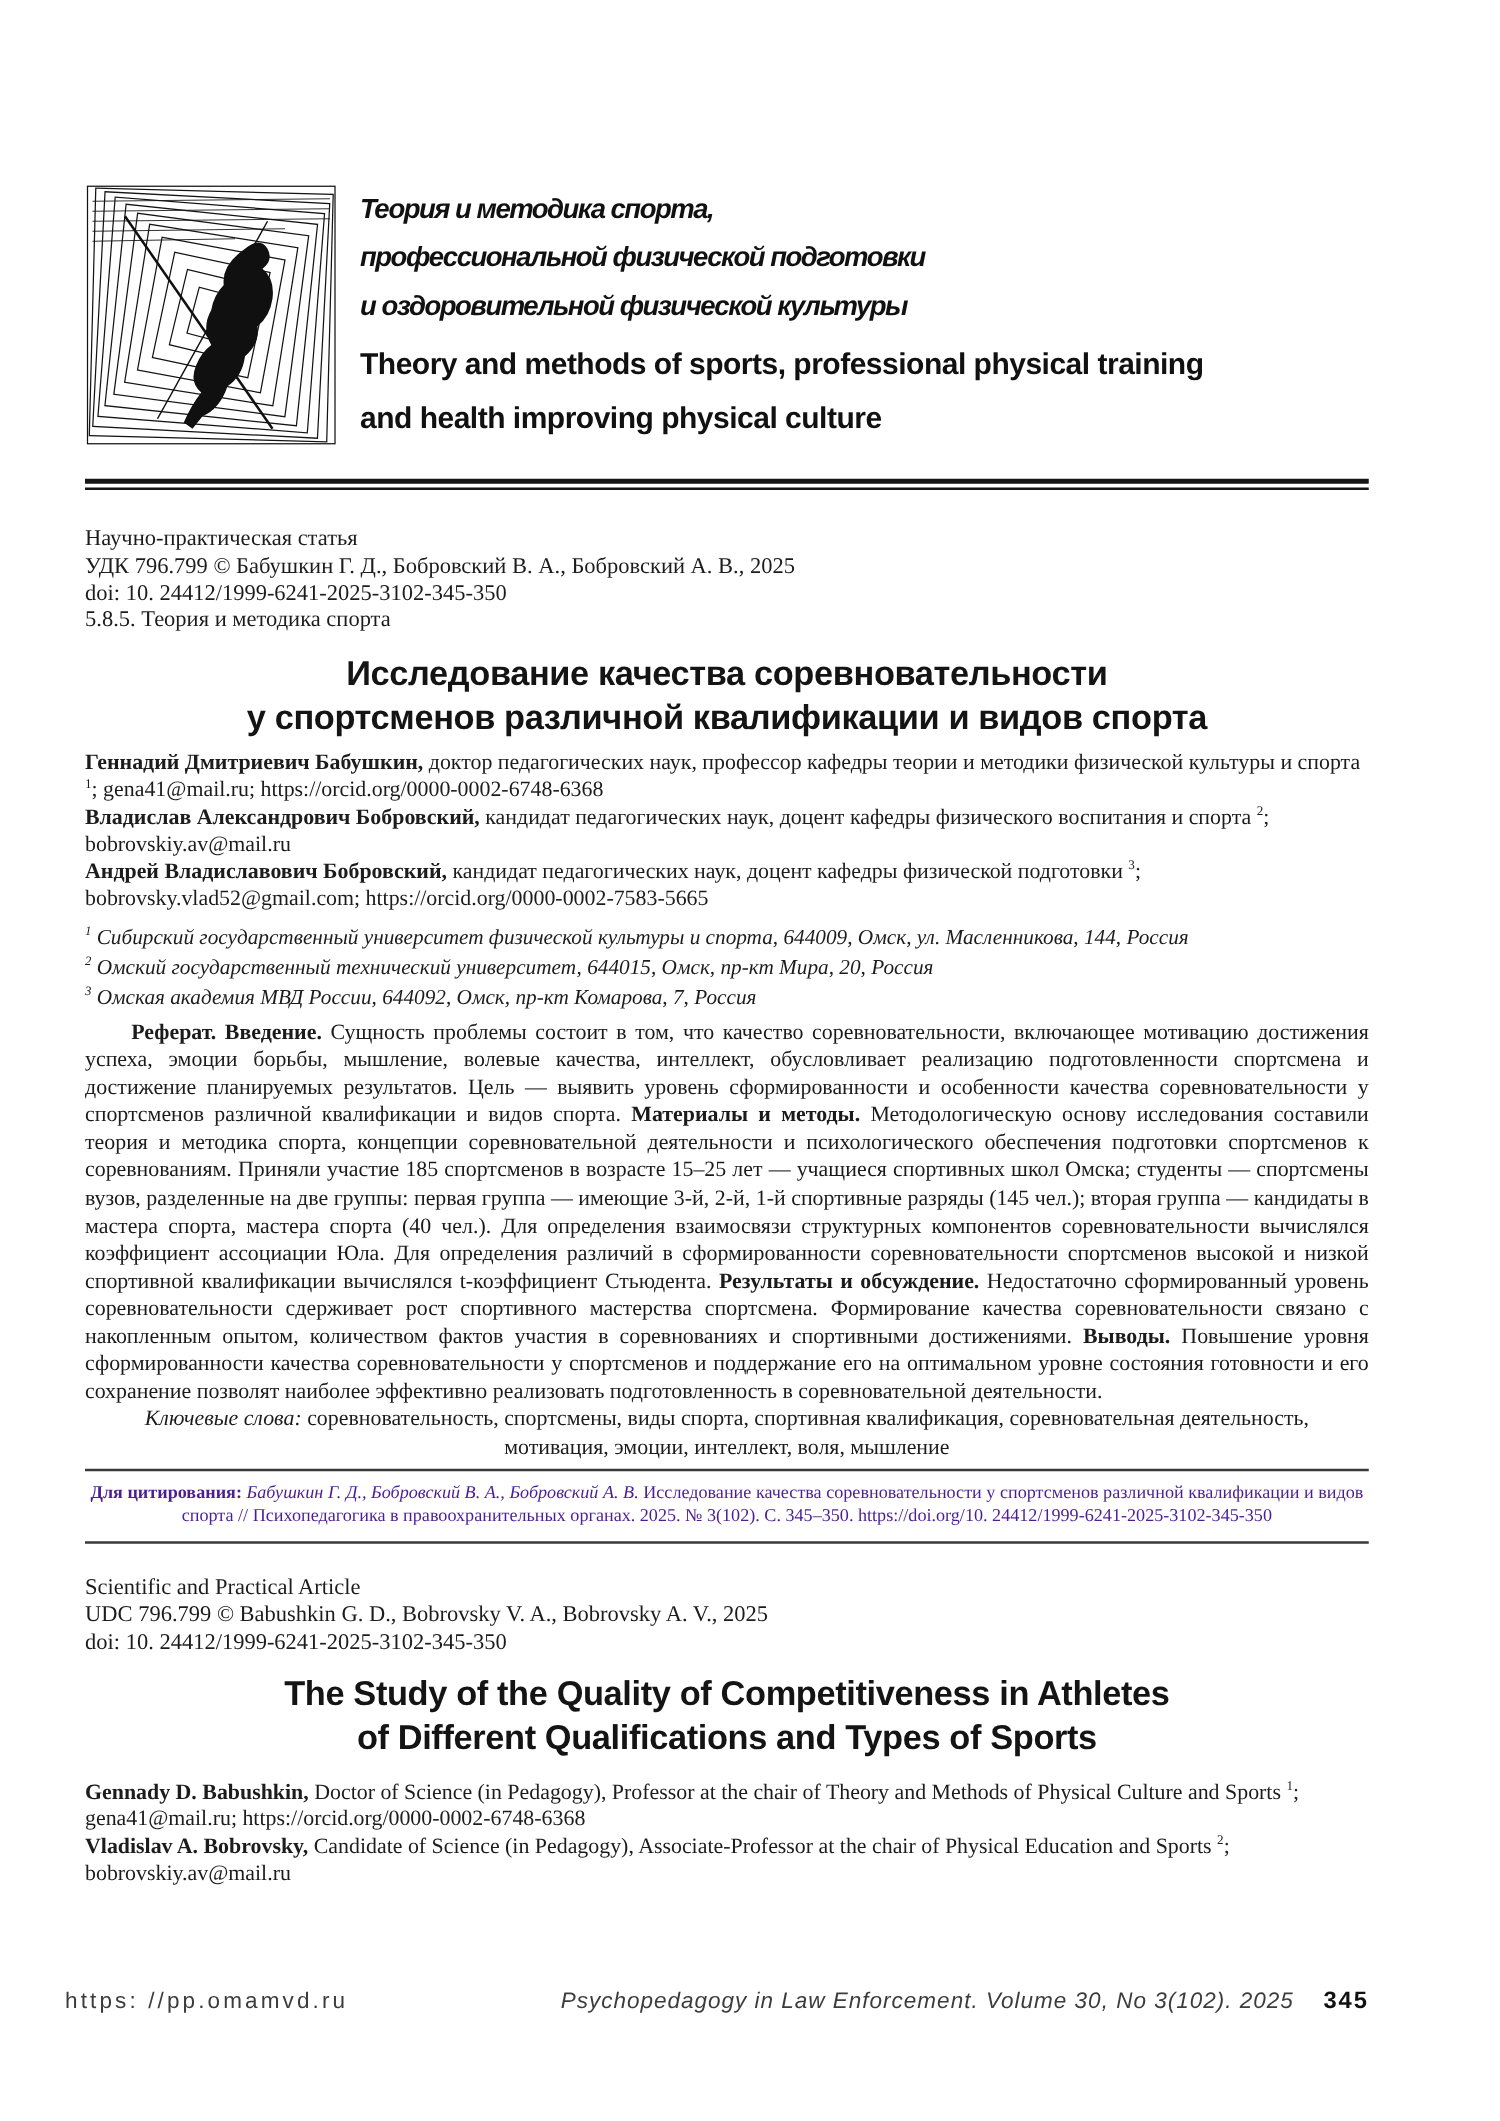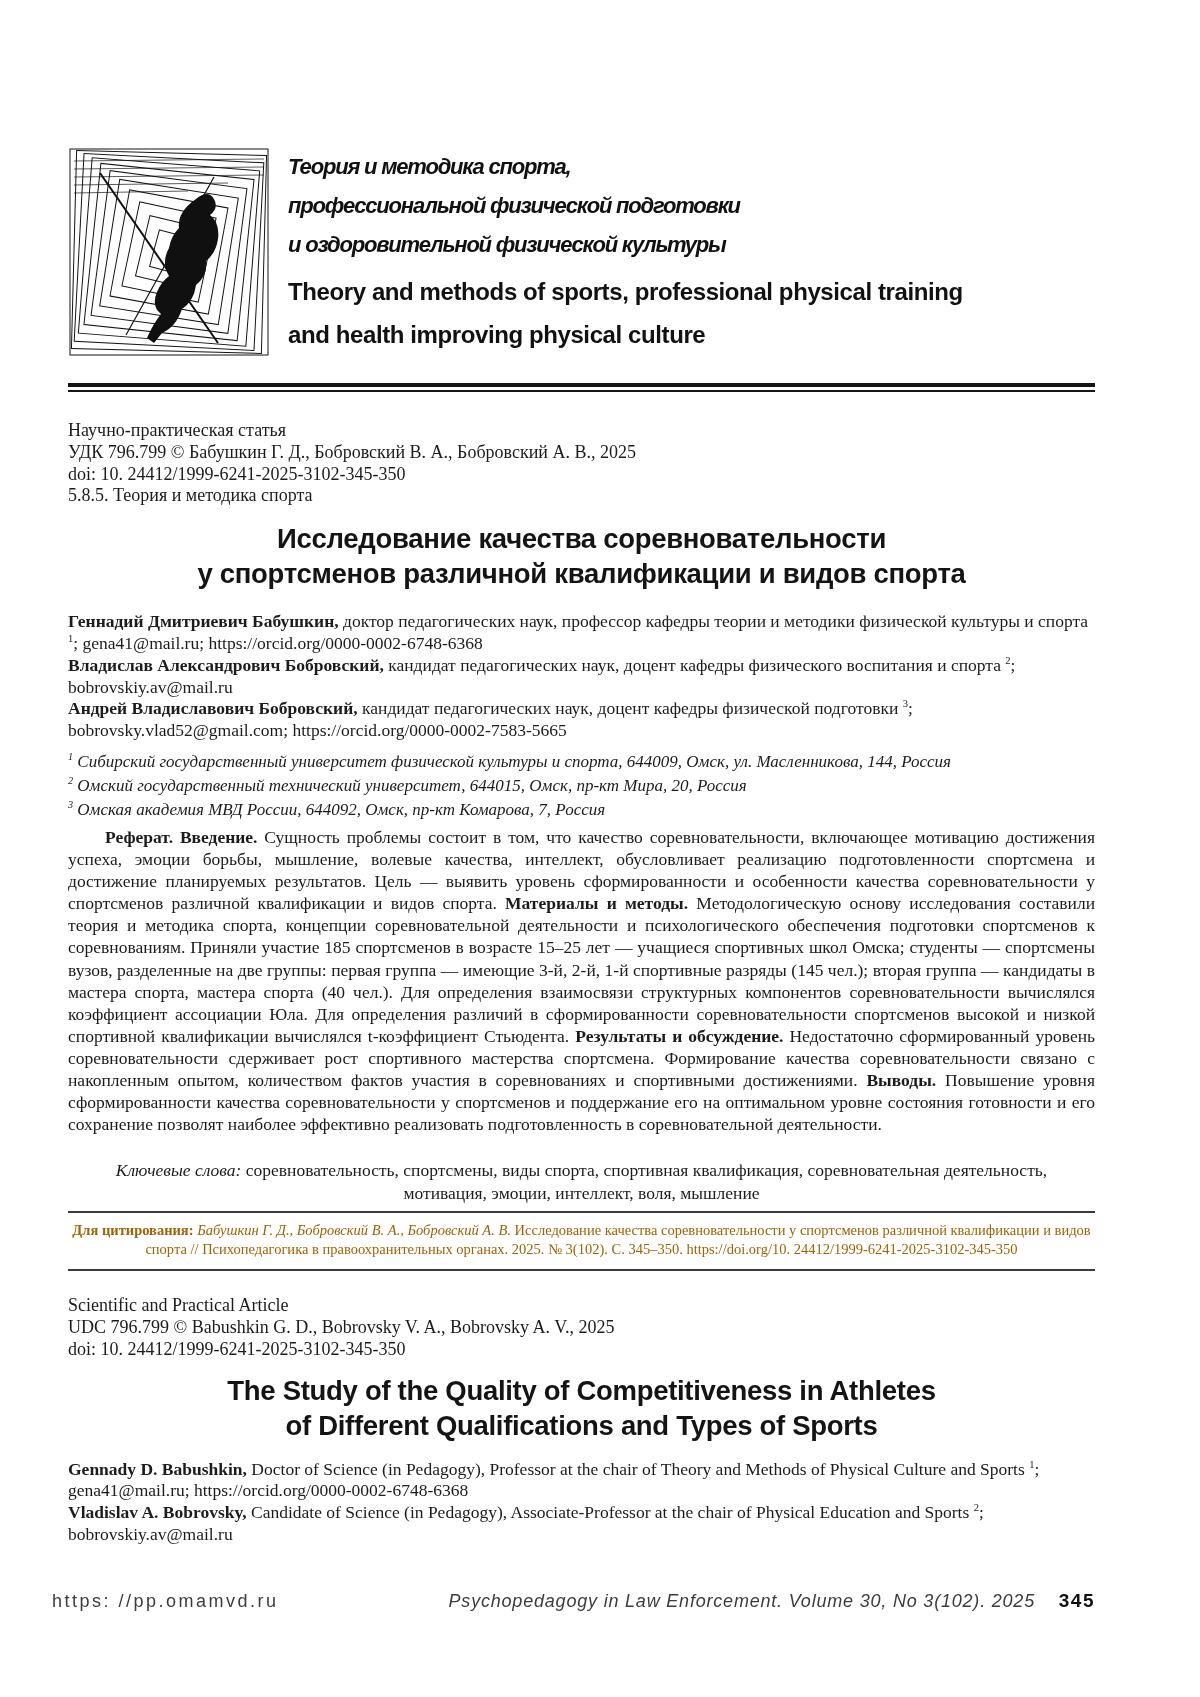--- a/index.html
+++ b/index.html
@@ -43,39 +43,39 @@
   .meta-en{margin-top:24px;}
 
   
   .article-title{
     margin-top:14px;text-align:center;font-weight:700;
     font-size:27.5px;line-height:35px;letter-spacing:-0.3px;color:#141414;
   }
   .article-title.en{margin-top:12px;}
 
   
-  .authors{margin-top:20px;font-size:17.5px;line-height:21.8px;}
+  .authors{margin-top:8px;font-size:17.5px;line-height:21.8px;}
   .authors.en{margin-top:16px;}
   .affils{margin-top:8px;font-size:17px;line-height:24px;}
 
   
   .abstract{
     margin-top:4px;font-size:17.5px;line-height:22.1px;
     text-align:justify;text-indent:37px;color:#1b1b1b;
   }
 
   
-  .keywords{margin-top:24px;text-align:center;font-size:17.5px;line-height:23px;padding:0 30px;}
+  .keywords{margin-top:0;text-align:center;font-size:17.5px;line-height:23px;padding:0 30px;}
 
   
   .citation{
     margin-top:6px;
     border-top:2px solid #3a3a3a;border-bottom:2px solid #3a3a3a;
     padding:8px 4px 10px;
-    font-size:14.5px;line-height:19px;text-align:center;color:#a16207;
+    font-size:14.5px;line-height:19px;text-align:center;color:#4c1d95;
   }
 
   
   .footer{
     position:absolute;left:52px;right:105px;top:1590px;
     display:flex;align-items:baseline;font-size:18px;color:#3c3c3c;
   }
   .footer-site{letter-spacing:2.5px;width:270px;}
   .footer-journal{flex:1;text-align:right;letter-spacing:0.8px;font-style:italic;}
   .footer-page{font-weight:700;font-size:19px;letter-spacing:1.5px;color:#111;width:60px;text-align:right;}

